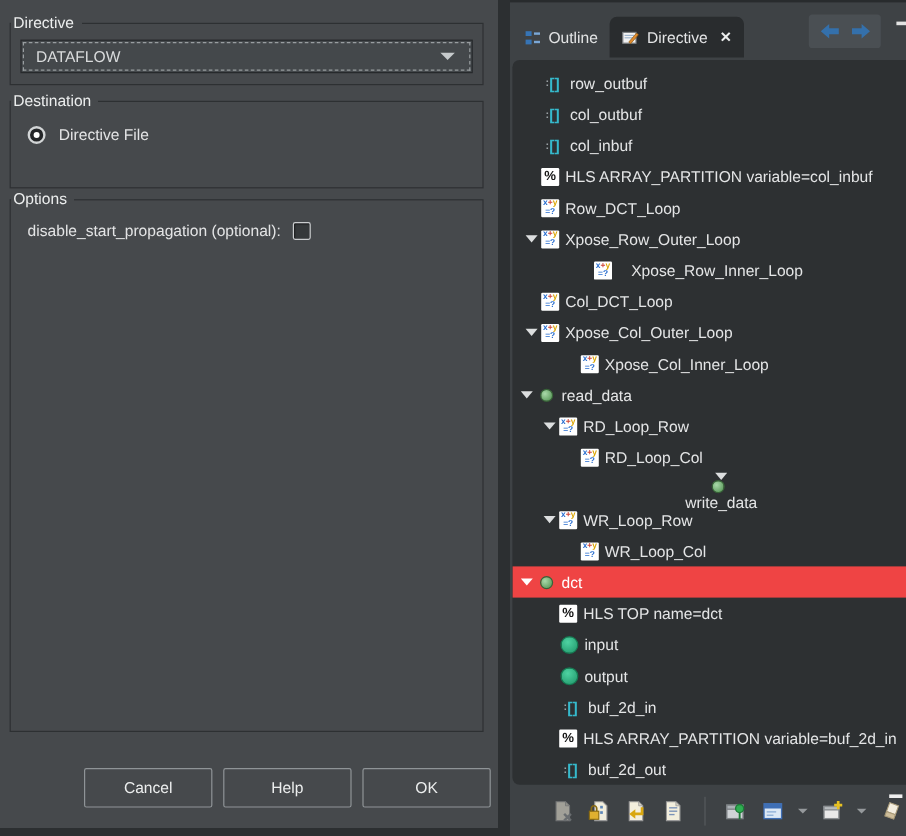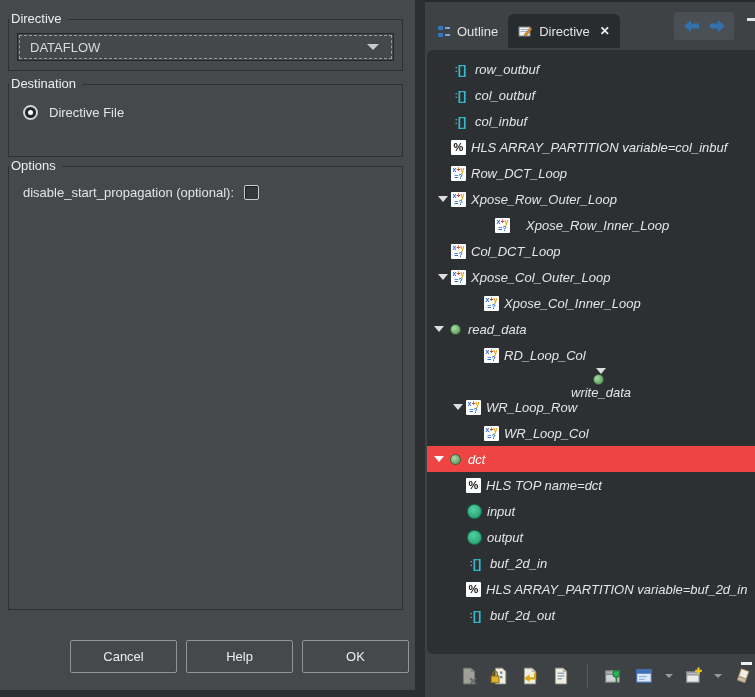--- a/index.html
+++ b/index.html
@@ -114,21 +114,21 @@
     content:""; width:9px; height:9px; border-radius:50%;
     background:radial-gradient(circle at 35% 35%, #a9d9a9, #4e8f4e);
     border:1px solid #386238;
   }
   .ticon.port { width:16px; }
   .ticon.port::before {
     content:""; width:13px; height:13px; border-radius:50%;
     background:radial-gradient(circle at 40% 32%, #4ed3a2, #1f9468);
     border:1px solid #157a52;
   }
-  .tlabel { overflow:visible;font-style:italic; }
+  .tlabel { overflow:visible; }
 
   .toolbar {
     position:absolute; bottom:0; left:0; right:0; height:42px;
     background:#3e4245; display:flex; align-items:center;
     padding-left:32px; gap:7px;
   }
   .tbtn { width:24px; height:24px; border:none; background:transparent; display:flex; align-items:center; justify-content:center; padding:0; }
   .tsep { width:1px; height:24px; background:#565a5d; margin:0 7px; flex:none; }
   .tdrop { width:0; height:0; border-left:4px solid transparent; border-right:4px solid transparent; border-top:4px solid #95999c; margin:0 2px; }
   .tb-dash { position:absolute; right:3px; top:7px; width:11px; height:3px; background:#efefef; }
@@ -282,20 +282,28 @@
           <span class="l1"><b class="cx">x</b><b class="cp">+</b><b class="cy">y</b></span>
           <span class="l2">=?</span>
         </span>
         <span class="tlabel">Xpose_Col_Inner_Loop</span>
       </div>
       <div class="trow" style="padding-left: 4px;">
         <span class="tarrow on"></span>
         <span class="ticon func"></span>
         <span class="tlabel">read_data</span>
       </div>
+      <div class="trow" style="padding-left: 23px;">
+        <span class="tarrow on"></span>
+        <span class="ticon loop">
+          <span class="l1"><b class="cx">x</b><b class="cp">+</b><b class="cy">y</b></span>
+          <span class="l2">=?</span>
+        </span>
+        <span class="tlabel">RD_Loop_Row</span>
+      </div>
       <div class="trow" style="padding-left: 41px;">
         <span class="tarrow"></span>
         <span class="ticon loop">
           <span class="l1"><b class="cx">x</b><b class="cp">+</b><b class="cy">y</b></span>
           <span class="l2">=?</span>
         </span>
         <span class="tlabel">RD_Loop_Col</span>
       </div>
       <div class="trow" style="padding-left: 20px; flex-direction: column;">
         <span class="tarrow on"></span>

